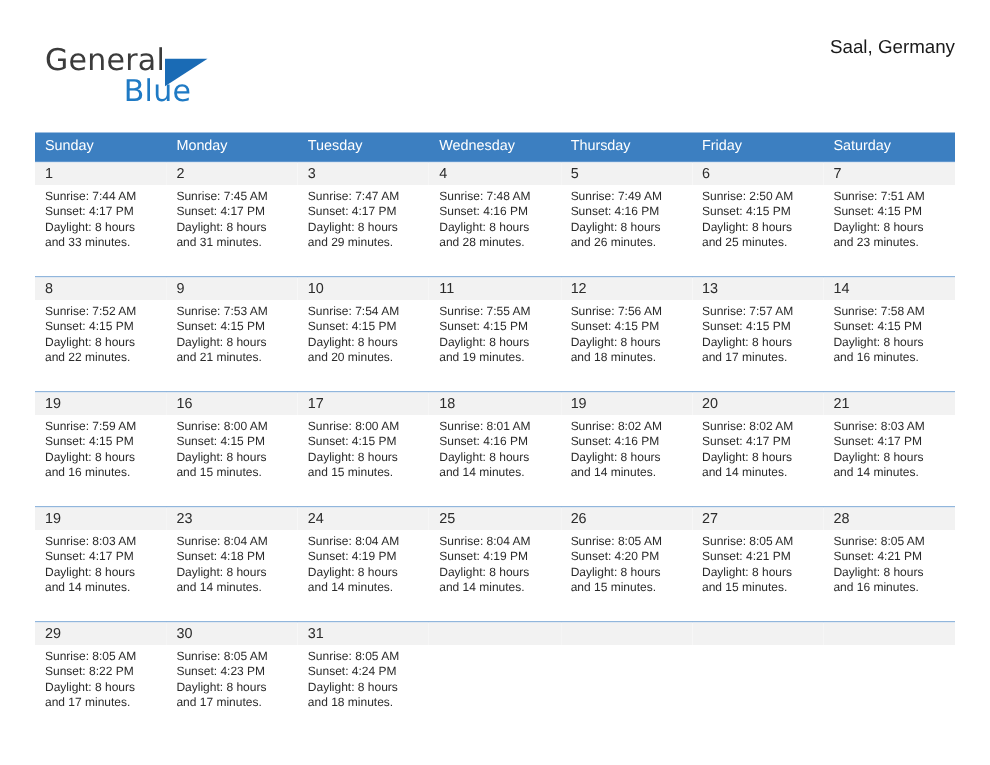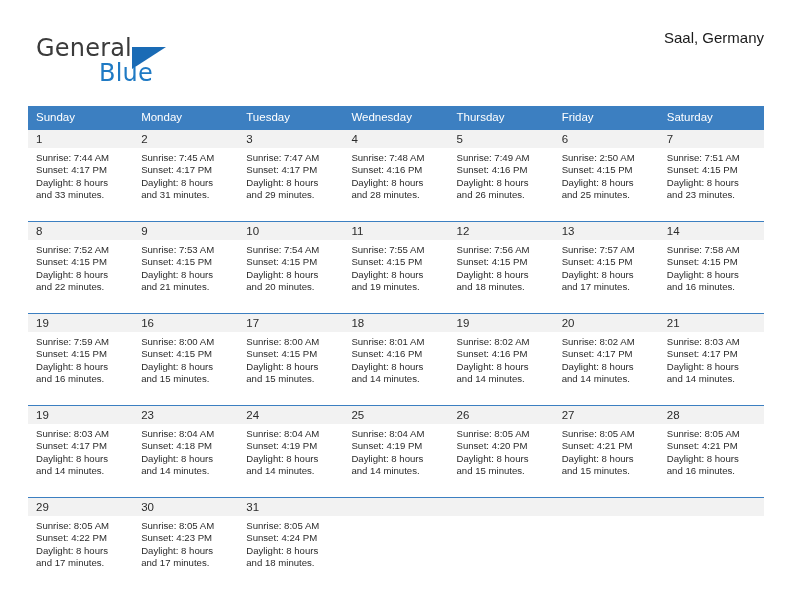--- a/index.html
+++ b/index.html
@@ -429,21 +429,21 @@
               <div>Daylight: 8 hours</div>
               <div>and 16 minutes.</div>
             </div>
           </div>
         </div>
         <div class="week-row">
           <div class="day-cell">
             <div class="day-num-band">29</div>
             <div class="day-body">
               <div>Sunrise: 8:05 AM</div>
-              <div>Sunset: 4:22 PM</div>
+              <div>Sunset: 8:22 PM</div>
               <div>Daylight: 8 hours</div>
               <div>and 17 minutes.</div>
             </div>
           </div>
           <div class="day-cell">
             <div class="day-num-band">30</div>
             <div class="day-body">
               <div>Sunrise: 8:05 AM</div>
               <div>Sunset: 4:23 PM</div>
               <div>Daylight: 8 hours</div>

